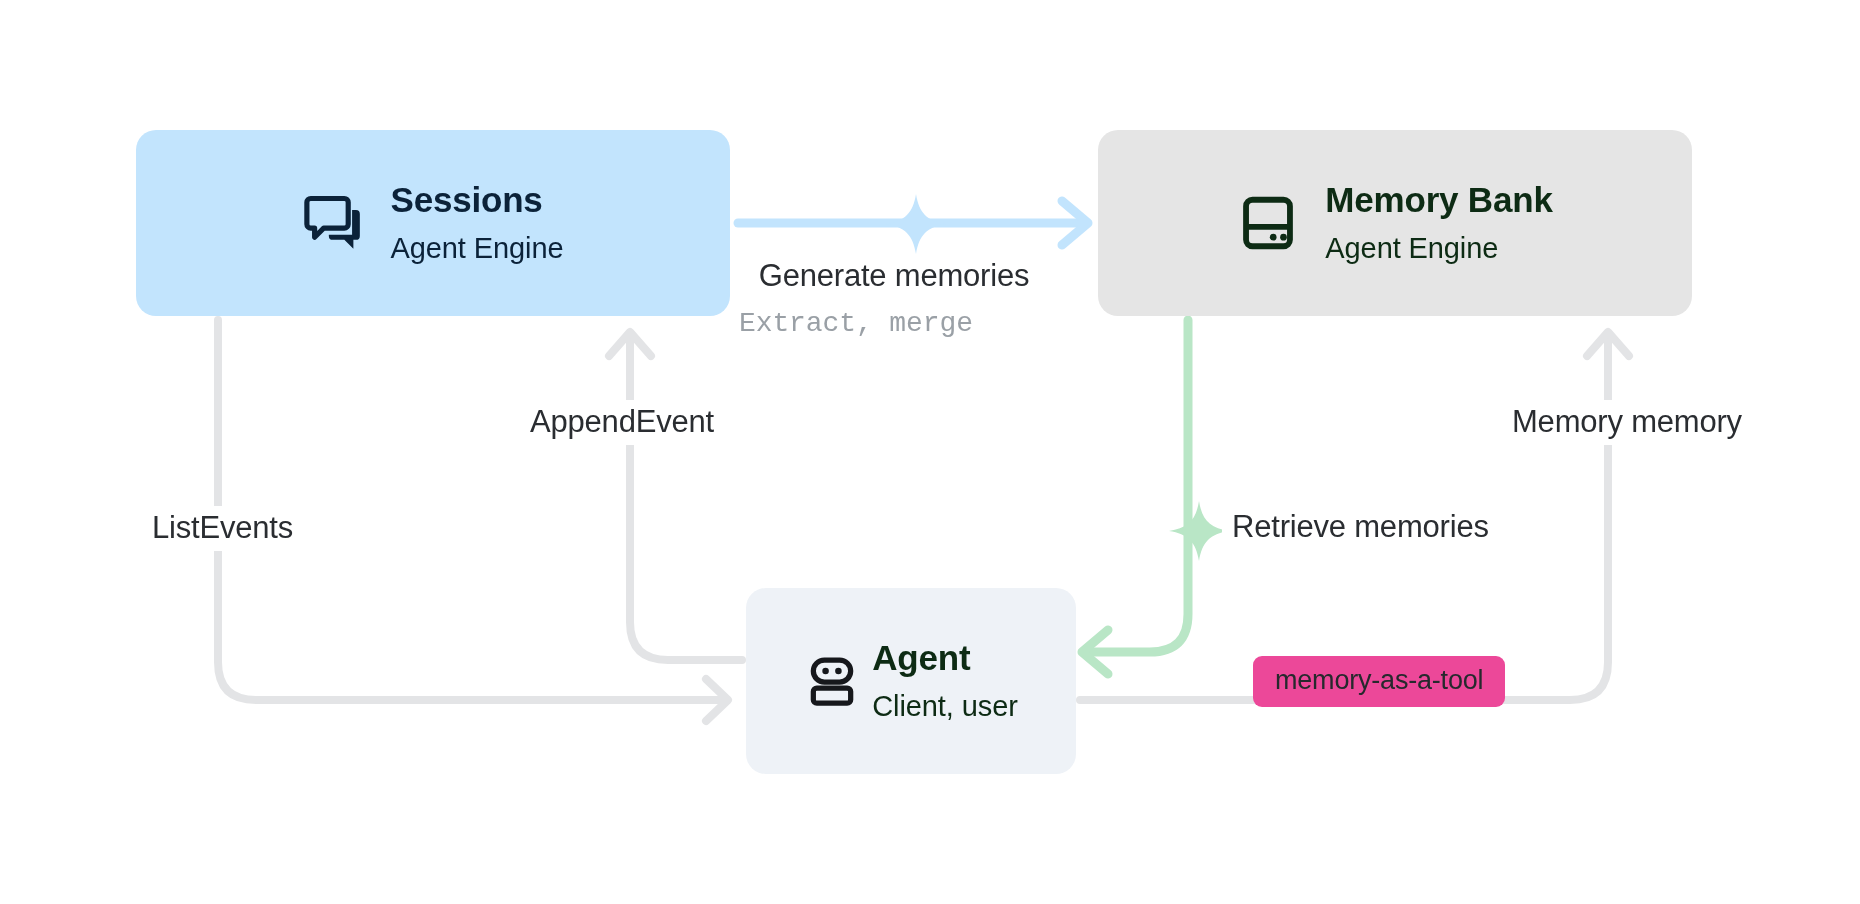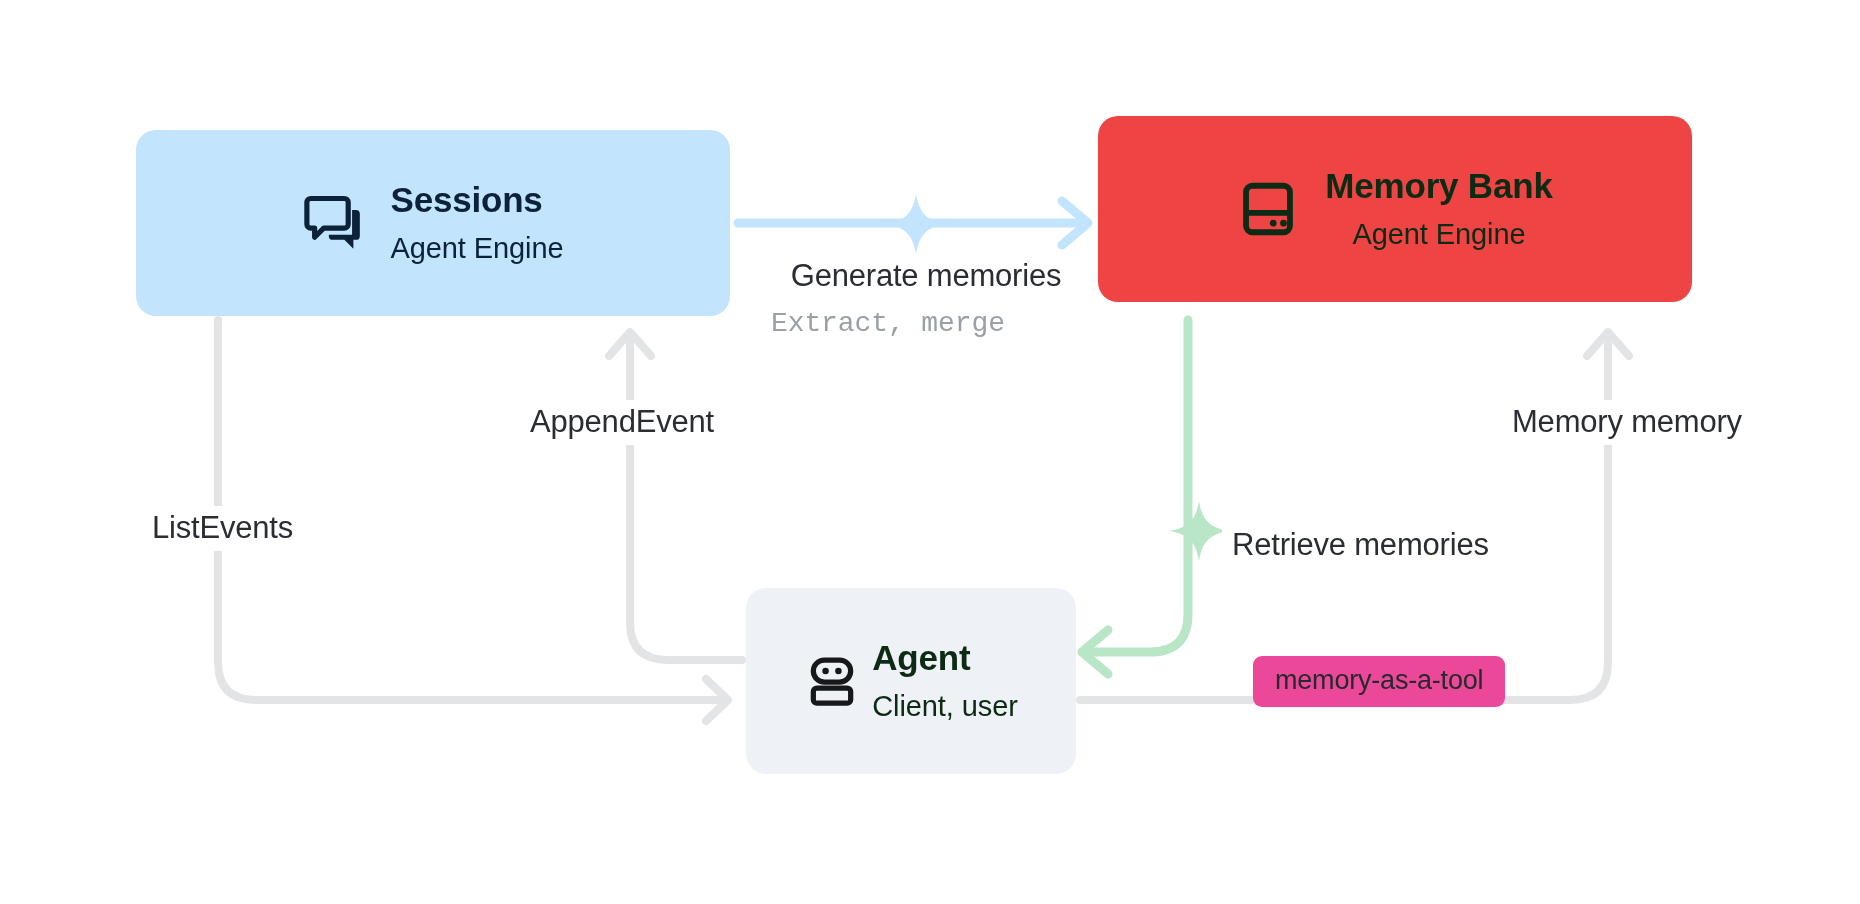--- a/index.html
+++ b/index.html
@@ -73,25 +73,24 @@
     top: 130px;
     width: 594px;
     height: 186px;
     background: #c2e4fd;
   }
   #node-sessions .node-title,
   #node-sessions .node-sub { color: #0b2239; }
 
   #node-memory-bank {
     left: 1098px;
-    top: 116px;
+    top: 130px;
     width: 594px;
     height: 186px;
-    background: #ef4444;
-    text-align: center;
+    background: #e5e5e5;
   }
   #node-memory-bank .node-title,
   #node-memory-bank .node-sub { color: #0d2b14; }
 
   #node-agent {
     left: 746px;
     top: 588px;
     width: 330px;
     height: 186px;
     background: #eef2f7;
@@ -116,21 +115,21 @@
   .label-sub {
     font-size: 28px;
     font-weight: 400;
     color: #9aa0a6;
     letter-spacing: -0.1px;
     text-align: left;
     margin-top: 12px;
     font-family: Liberation Mono, monospace;
   }
   #label-generate {
-    left: 765px;
+    left: 733px;
     top: 258px;
     width: 310px;
     text-align: center;
     padding: 0 6px;
   }
   #label-appendevent {
     left: 518px;
     top: 400px;
     padding: 4px 12px;
   }
@@ -139,21 +138,21 @@
     top: 506px;
     padding: 4px 12px;
   }
   #label-create-memory {
     left: 1500px;
     top: 400px;
     padding: 4px 12px;
   }
   #label-retrieve {
     left: 1222px;
-    top: 523px;
+    top: 505px;
     padding: 4px 10px;
   }
 
   
   #badge-memory-as-a-tool {
     position: absolute;
     left: 1253px;
     top: 656px;
     padding: 9px 22px 11px;
     background: #ec4899;

